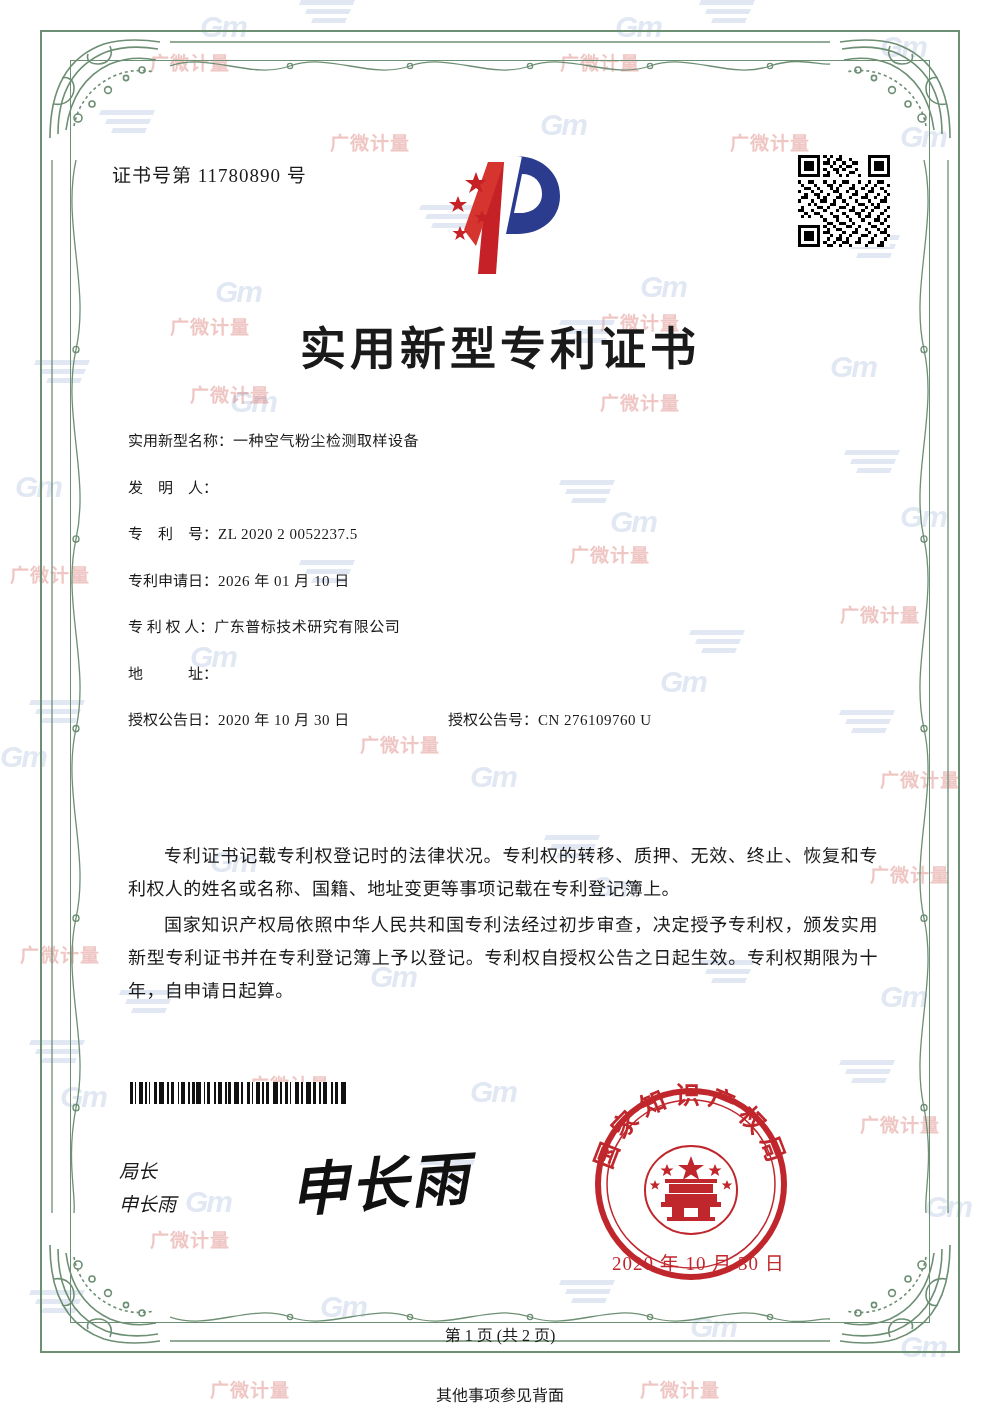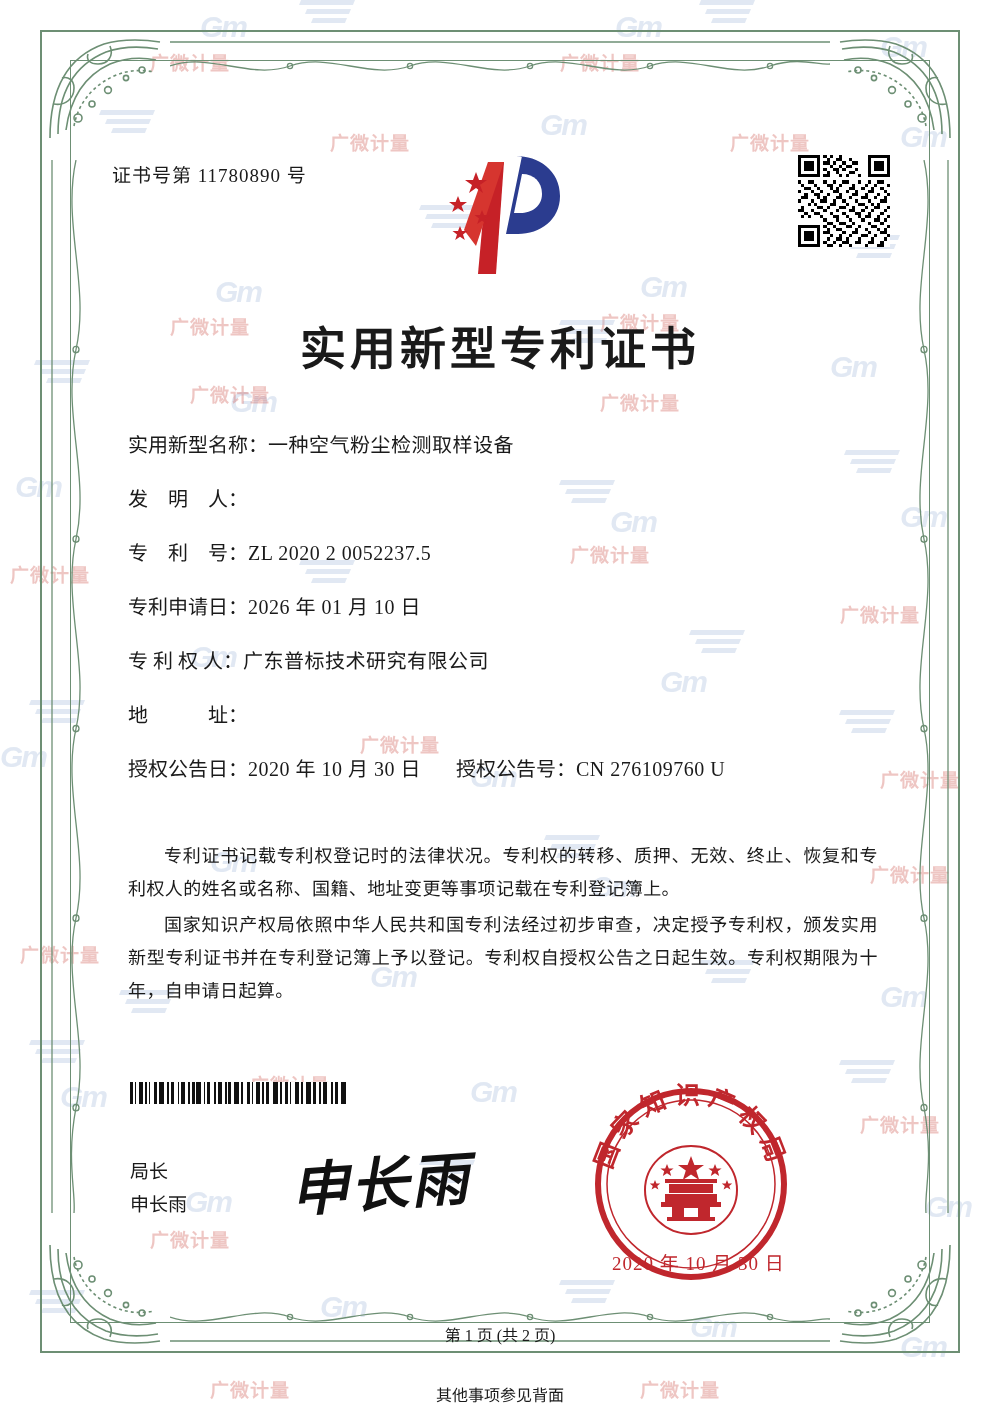--- a/index.html
+++ b/index.html
@@ -140,40 +140,40 @@
   .fields {
     position: absolute;
     left: 128px;
     right: 120px;
     top: 430px;
   }
   .field-row {
     display: flex;
     align-items: center;
     margin-bottom: 24px;
-    font-size: 20px;
+    font-size: 15px;
     line-height: 1.5;
   }
   .field-label {
     flex: 0 0 auto;
     white-space: pre;
     letter-spacing: 0px;
   }
   .field-value {
     flex: 1 1 auto;
     letter-spacing: 0.5px;
   }
   .field-value .second-line {
     display: block;
     margin-left: 26px;
     margin-top: 6px;
   }
   .field-row.pub {
     display: flex;
-    gap: 8px;
+    gap: 0;
   }
   .pub-left { width: 320px; display:flex; }
   .pub-right { display:flex; }
 
   .paragraphs {
     position: absolute;
     left: 128px;
     right: 122px;
     top: 840px;
     font-size: 18px;
@@ -192,24 +192,25 @@
     top: 1082px;
     width: 262px;
     height: 22px;
     display: flex;
     align-items: stretch;
   }
   .barcode i { display:block; background:#111; }
 
   .signature-block {
     position: absolute;
-    left: 130px;
+    left: 119px;
     top: 1155px;
     font-size: 19px;
     line-height: 1.75;
+    font-style: italic;
   }
 
   .signature-script {
     position: absolute;
     left: 290px;
     top: 1138px;
     font-family: "DejaVu Serif", serif;
     font-size: 58px;
     font-style: italic;
     font-weight: bold;

